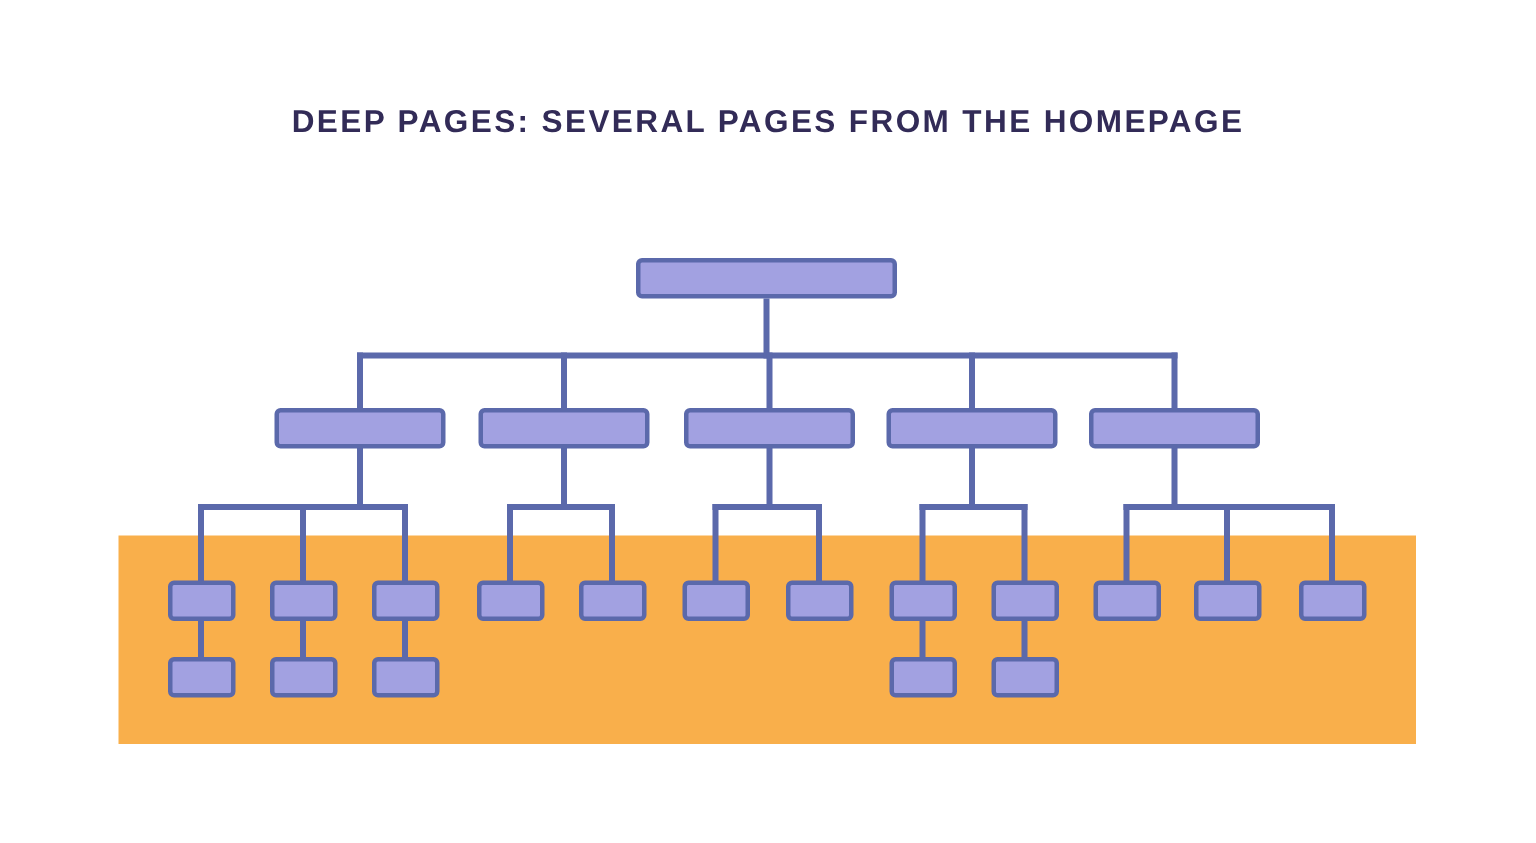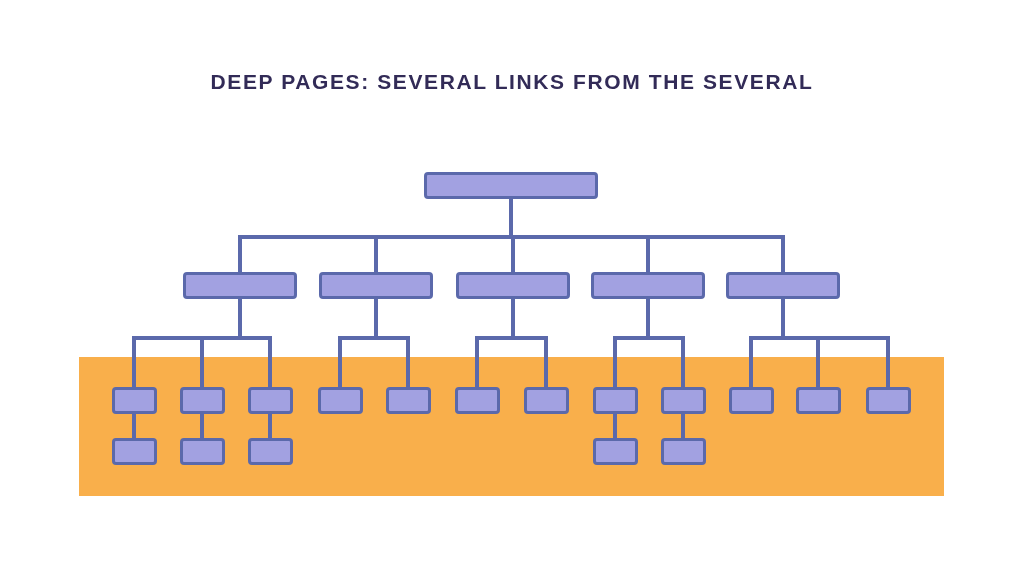--- a/index.html
+++ b/index.html
@@ -31,21 +31,21 @@
     position:absolute;z-index:3;box-sizing:border-box;
     background:var(--fill);
     border:3px solid var(--stroke);
     border-radius:4px;
   }
 </style>
 </head>
 <body>
 
 <div class="stage">
-  <div class="title">DEEP PAGES: SEVERAL LINKS FROM THE SEVERAL</div>
+  <div class="title">DEEP PAGES: SEVERAL PAGES FROM THE HOMEPAGE</div>
   <div class="band" style="left: 79px; top: 357px; width: 865px; height: 139px;"></div>
 <div class="line" style="left: 238px; top: 235px; width: 547px; height: 4px;"></div>
     <div class="line" style="left: 132px; top: 336px; width: 140px; height: 4px;"></div>
     <div class="line" style="left: 338px; top: 336px; width: 72px; height: 4px;"></div>
     <div class="line" style="left: 475px; top: 336px; width: 73px; height: 4px;"></div>
     <div class="line" style="left: 613px; top: 336px; width: 72px; height: 4px;"></div>
     <div class="line" style="left: 749px; top: 336px; width: 141px; height: 4px;"></div>
     <div class="line" style="left: 509px; top: 199px; width: 4px; height: 40px;"></div>
     <div class="line" style="left: 238px; top: 235px; width: 4px; height: 38px;"></div>
     <div class="line" style="left: 374px; top: 235px; width: 4px; height: 38px;"></div>

